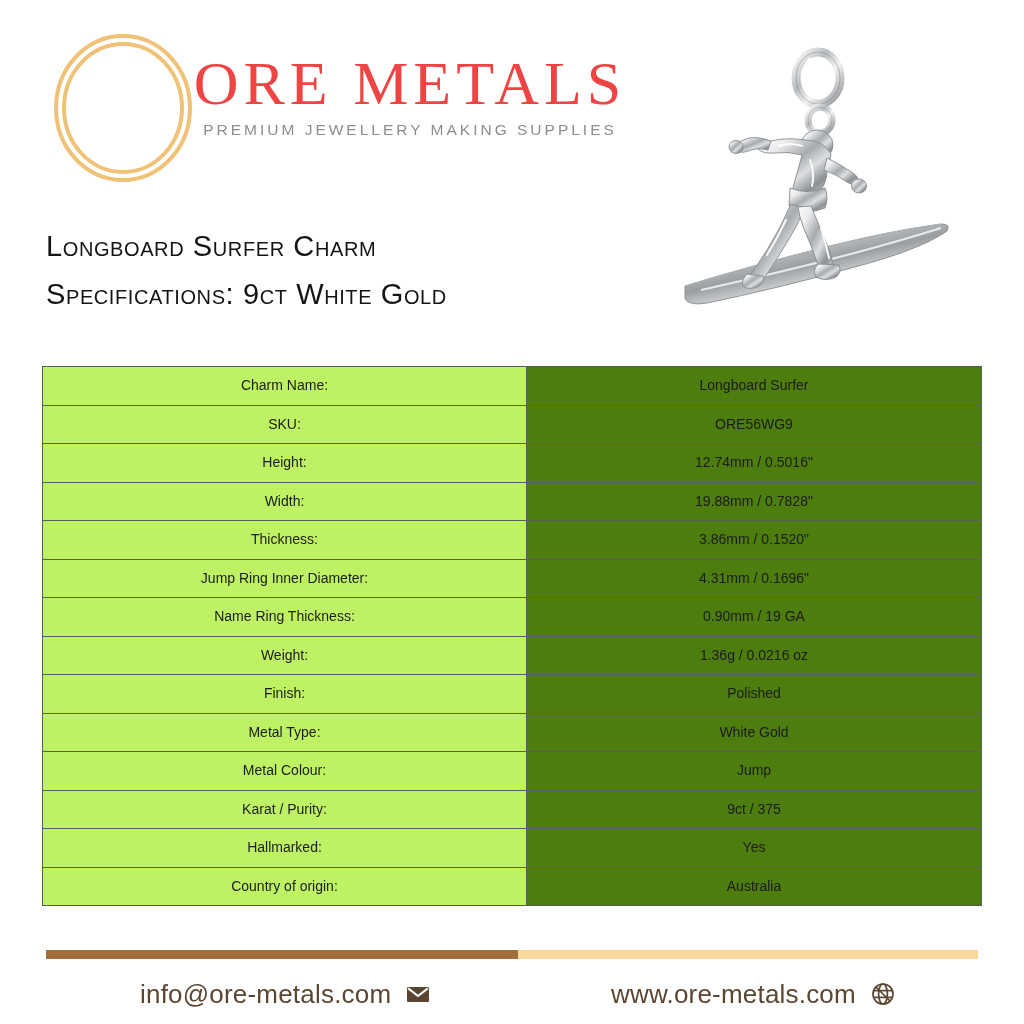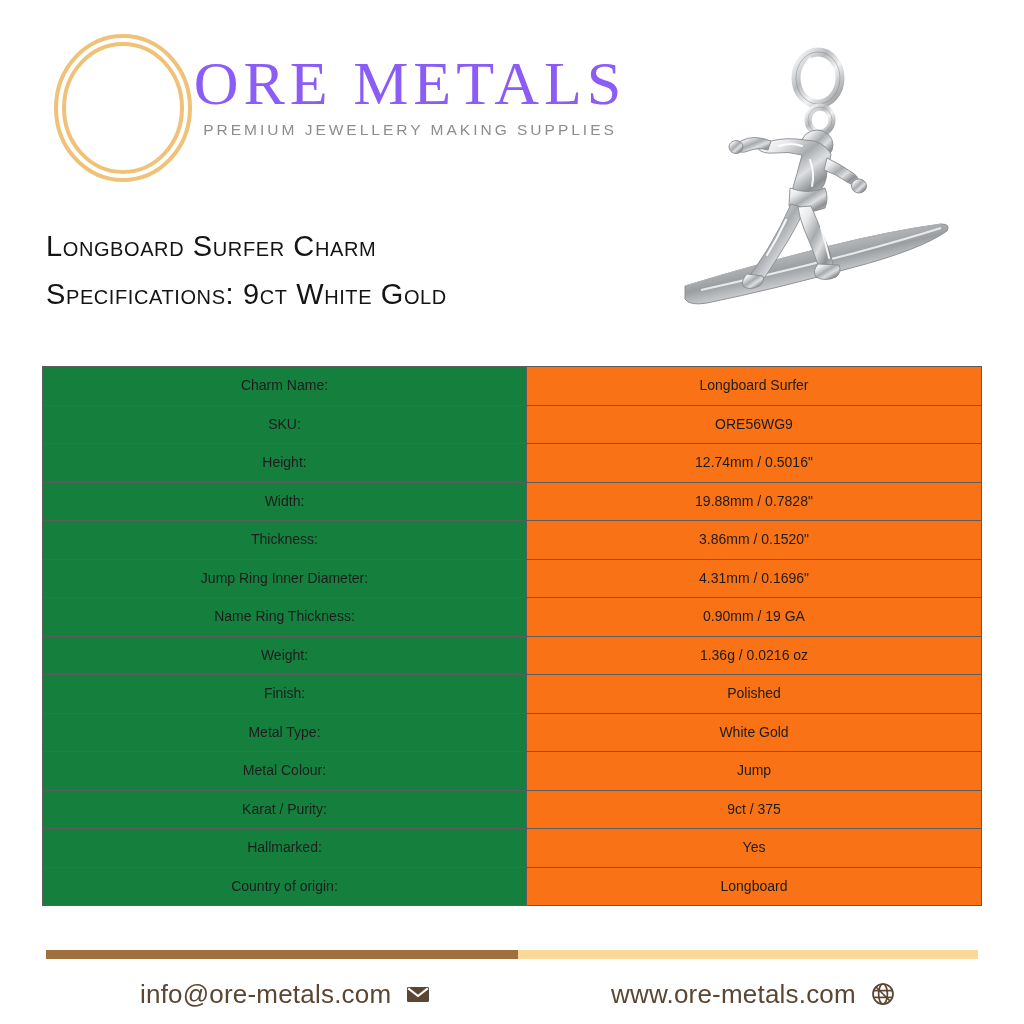--- a/index.html
+++ b/index.html
@@ -43,21 +43,21 @@
     left: 138px;
     top: 20px;
     width: 440px;
     text-align: center;
   }
   #brand-name {
     font-family: "Liberation Serif", serif;
     font-size: 62px;
     line-height: 70px;
     letter-spacing: 5px;
-    color: #8b5cf6;
+    color: #ef4444;
     font-weight: 400;
     white-space: nowrap;
   }
   #brand-tagline {
     margin-top: 2px;
     font-family: "Liberation Sans", sans-serif;
     font-size: 15.5px;
     line-height: 20px;
     letter-spacing: 3.0px;
     color: #8d8d8d;
@@ -106,24 +106,24 @@
     border: 1.6px solid #5c5c5c;
     text-align: center;
     vertical-align: middle;
     font-size: 14px;
     color: #1c1c1c;
     padding: 0 6px;
     line-height: 17px;
   }
   #spec-table td.cell-label {
     width: 471px;
-    background: #15803d;
+    background: #bef264;
   }
   #spec-table td.cell-value {
-    background: #f97316;
+    background: #4d7c0f;
   }
 
   
   #footer {
     position: absolute;
     left: 0;
     top: 930px;
     width: 1024px;
     height: 94px;
   }
@@ -323,21 +323,21 @@
       <tr>
         <td class="cell-label">Karat / Purity:</td>
         <td class="cell-value">9ct / 375</td>
       </tr>
       <tr>
         <td class="cell-label">Hallmarked:</td>
         <td class="cell-value">Yes</td>
       </tr>
       <tr>
         <td class="cell-label">Country of origin:</td>
-        <td class="cell-value">Longboard</td>
+        <td class="cell-value">Australia</td>
       </tr>
     </tbody>
 </table>
 
 <div id="footer">
 
   <div id="footer-rule">
     <div id="footer-rule-left"></div>
     <div id="footer-rule-right"></div>
   </div>

